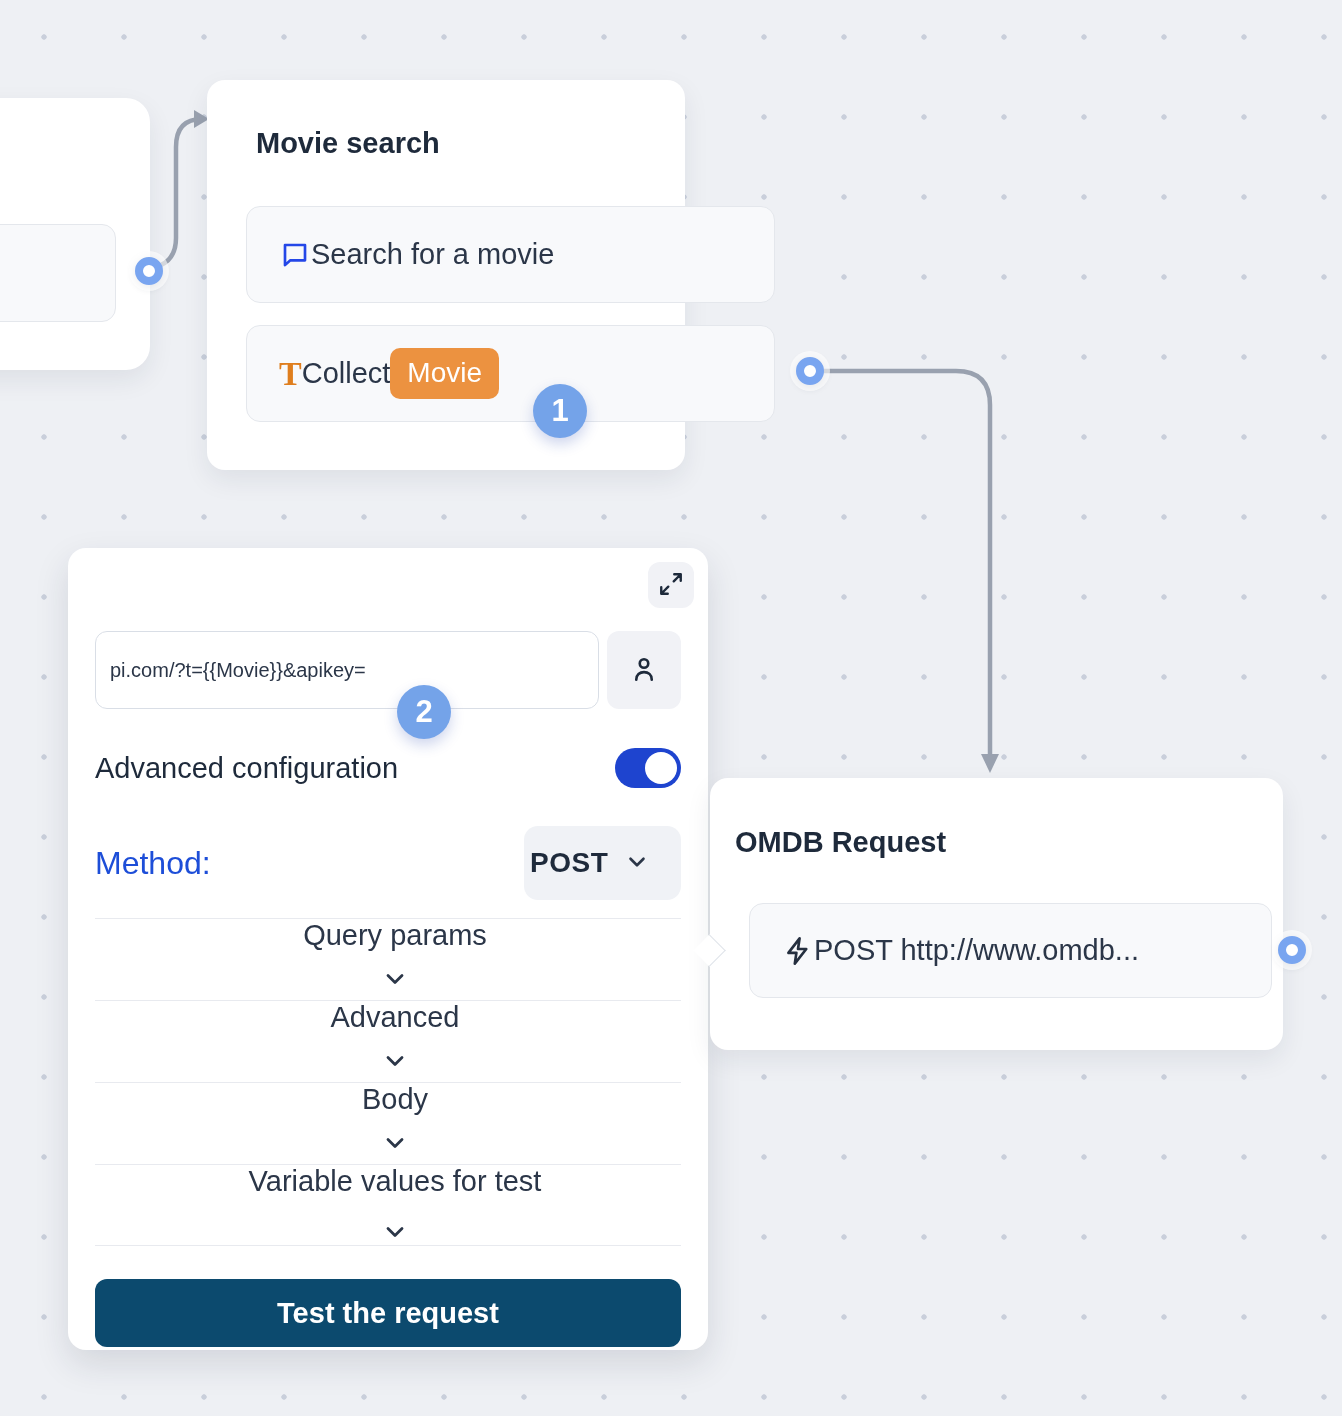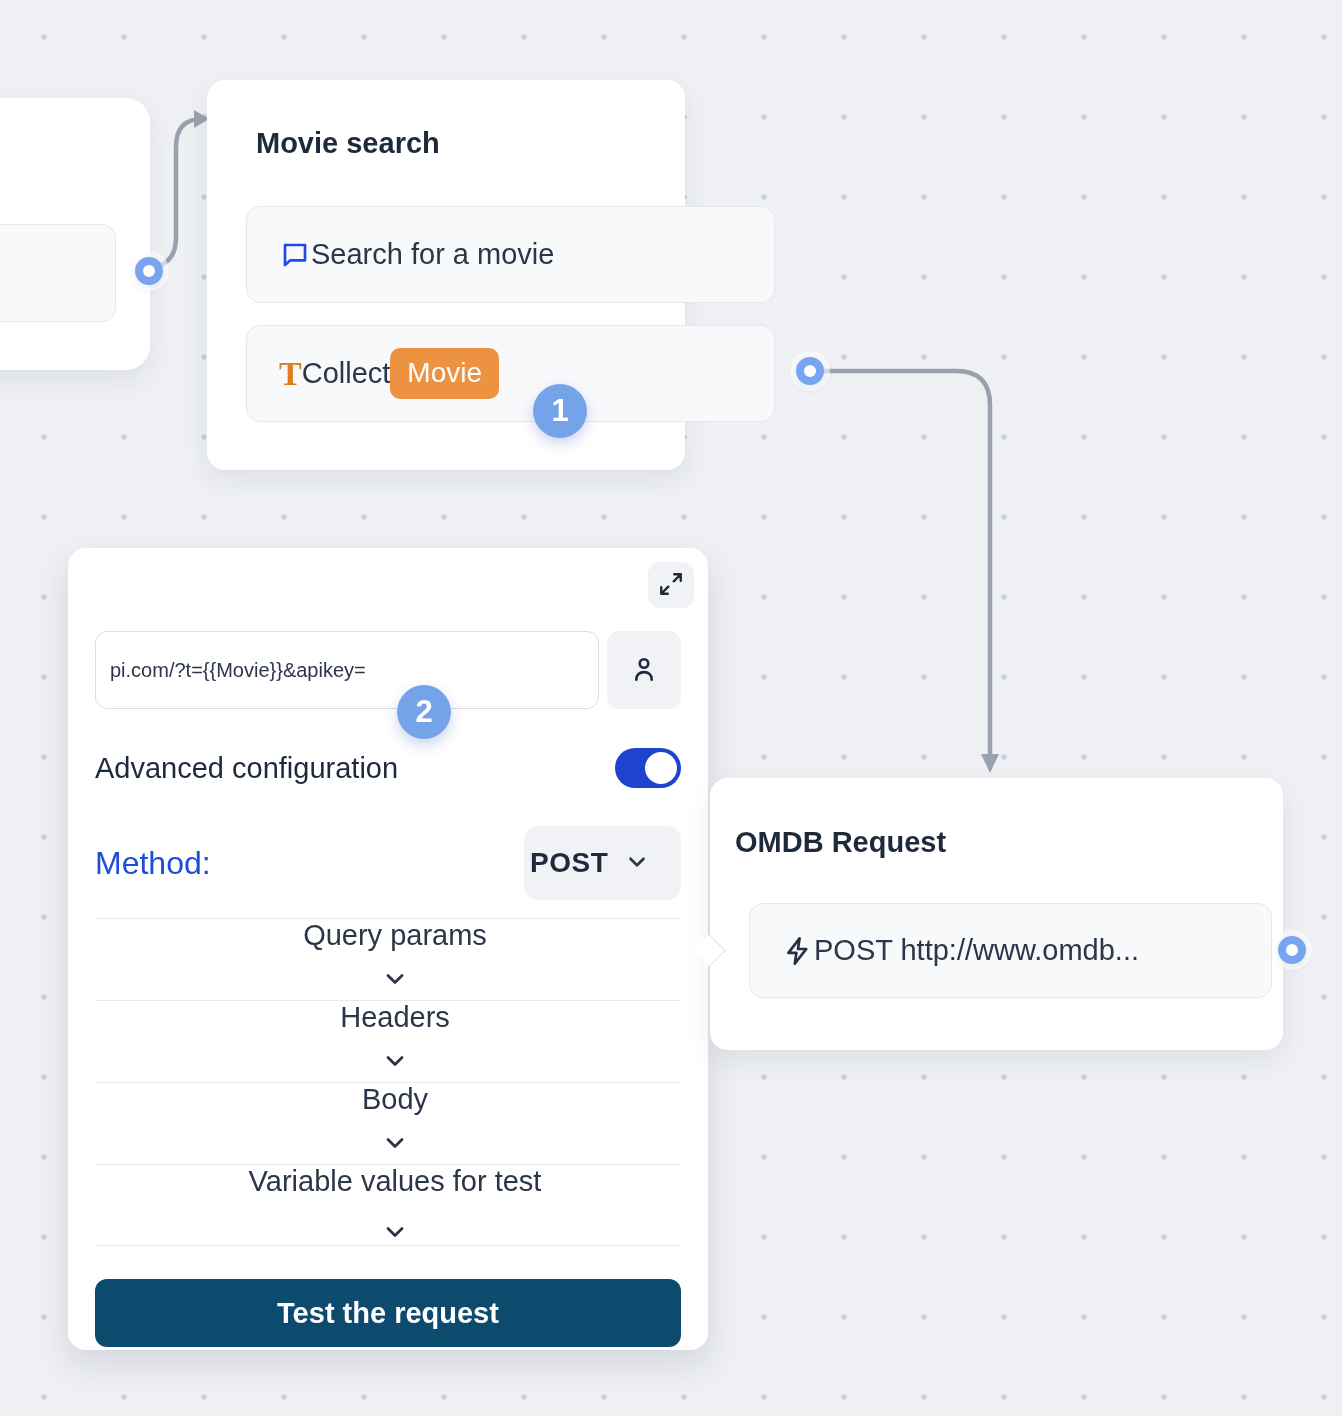--- a/index.html
+++ b/index.html
@@ -167,21 +167,21 @@
     <div class="sections">
       <div class="section">
         <span>Query params</span>
         <span>
           <svg width="28" height="28" viewBox="0 0 24 24" fill="none" stroke="#2b3648" stroke-width="2.4" stroke-linecap="round" stroke-linejoin="round">
             <polyline points="6 9 12 15 18 9"></polyline>
             </svg>
         </span>
       </div>
       <div class="section">
-        <span>Headers</span>
+        <span>Advanced</span>
         <span>
           <svg width="28" height="28" viewBox="0 0 24 24" fill="none" stroke="#2b3648" stroke-width="2.4" stroke-linecap="round" stroke-linejoin="round">
             <polyline points="6 9 12 15 18 9"></polyline>
             </svg>
         </span>
       </div>
       <div class="section">
         <span>Body</span>
         <span>
           <svg width="28" height="28" viewBox="0 0 24 24" fill="none" stroke="#2b3648" stroke-width="2.4" stroke-linecap="round" stroke-linejoin="round">

